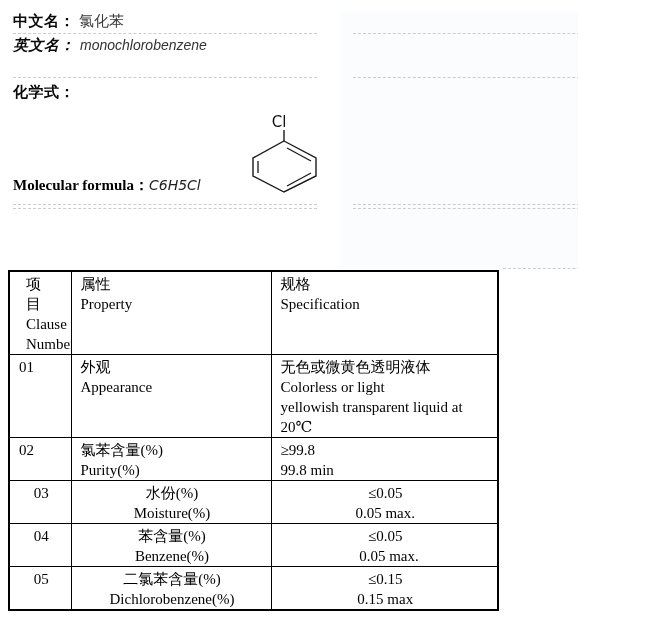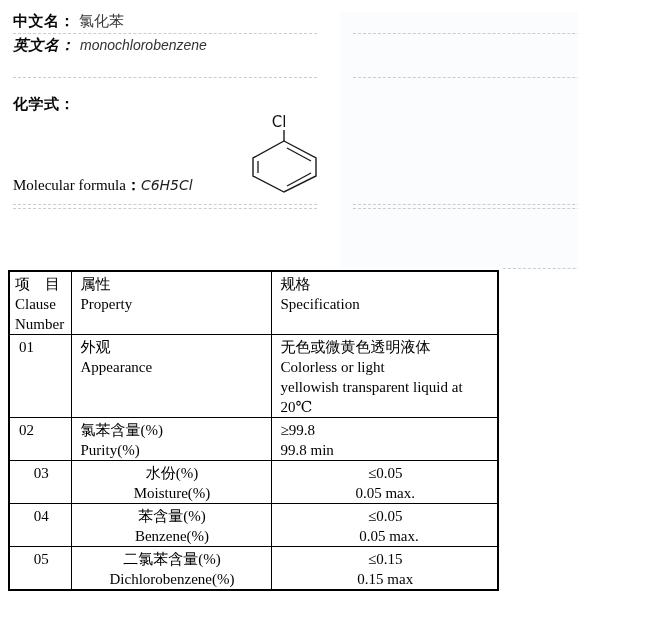--- a/index.html
+++ b/index.html
@@ -40,21 +40,21 @@
     font-size: 14px;
     color: #333;
     margin-left: 5px;
   }
   .mol-formula {
     position: absolute;
     left: 13px; top: 176px;
     font-size: 15px;
     white-space: nowrap;
   }
-  .mol-formula .serif-part { font-family: "Liberation Serif", "DejaVu Serif", serif; }
+  .mol-formula .serif-part { font-family: "Liberation Serif", "DejaVu Serif", serif; font-weight: bold; }
   .mol-formula .colon-part { font-weight: bold; font-family: "Liberation Serif", serif; }
   .mol-formula .sans-part { font-family: "DejaVu Sans", "Liberation Sans", sans-serif; font-size: 14px; color: #222; font-style: italic; }
   .molecule {
     position: absolute;
     left: 245px; top: 105px;
     width: 80px; height: 95px;
   }
   .molecule .cl-label {
     font-family: "DejaVu Sans", "Liberation Sans", sans-serif;
     font-size: 15px;
@@ -101,21 +101,21 @@
   <div class="dashed" style="left:503px;top:268px;width:152px;"></div>
 
   <div class="info-row" style="left:13px;top:12px;">
     <span class="info-label">中文名：</span><span class="info-value-zh">氯化苯</span>
   </div>
 
   <div class="info-row" style="left:13px;top:36px;font-style:italic;">
     <span class="info-label">英文名：</span><span class="info-value-en">monochlorobenzene</span>
   </div>
 
-  <div class="info-row" style="left:13px;top:95px;">
+  <div class="info-row" style="left:13px;top:83px;">
     <span class="info-label">化学式：</span>
   </div>
 
   <svg class="molecule" viewBox="0 0 80 95">
     <text class="cl-label" x="34" y="22" text-anchor="middle">Cl</text>
     <line x1="39" y1="25" x2="39" y2="36" stroke="#1a1a1a" stroke-width="1.4"></line>
     <polygon points="39,36 71,53 71,71 39,87 8,71 8,53" fill="none" stroke="#1a1a1a" stroke-width="1.4"></polygon>
     <line x1="42" y1="43" x2="66" y2="56" stroke="#1a1a1a" stroke-width="1.3"></line>
     <line x1="66" y1="68" x2="42" y2="81" stroke="#1a1a1a" stroke-width="1.3"></line>
     <line x1="13" y1="68" x2="13" y2="56" stroke="#1a1a1a" stroke-width="1.3"></line>
@@ -126,21 +126,21 @@
   </div>
 
   <table class="spec">
     <colgroup>
       <col style="width:62px">
         <col style="width:200px">
         <col style="width:227px">
     </colgroup>
     <tbody>
       <tr class="h62">
-        <td style="padding-left:5px">
+        <td style="padding-left:16px">
           <div class="line">项　目</div>
           <div class="line">Clause</div>
           <div class="line">Number</div>
         </td>
         <td>
           <div class="line">属性</div>
           <div class="line">Property</div>
         </td>
         <td>
           <div class="line">规格</div>

